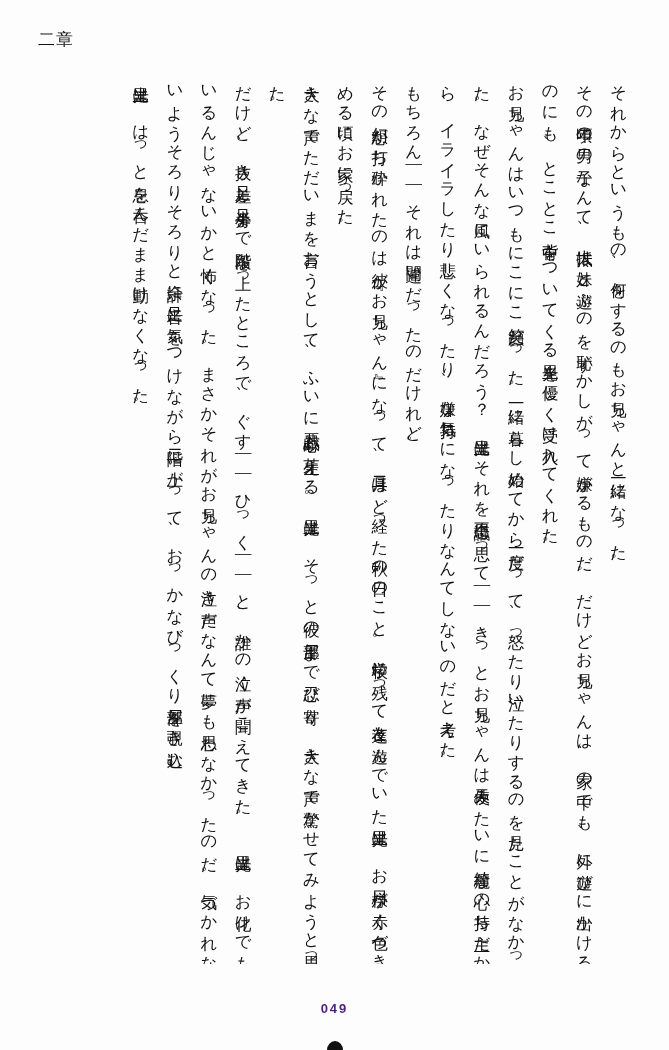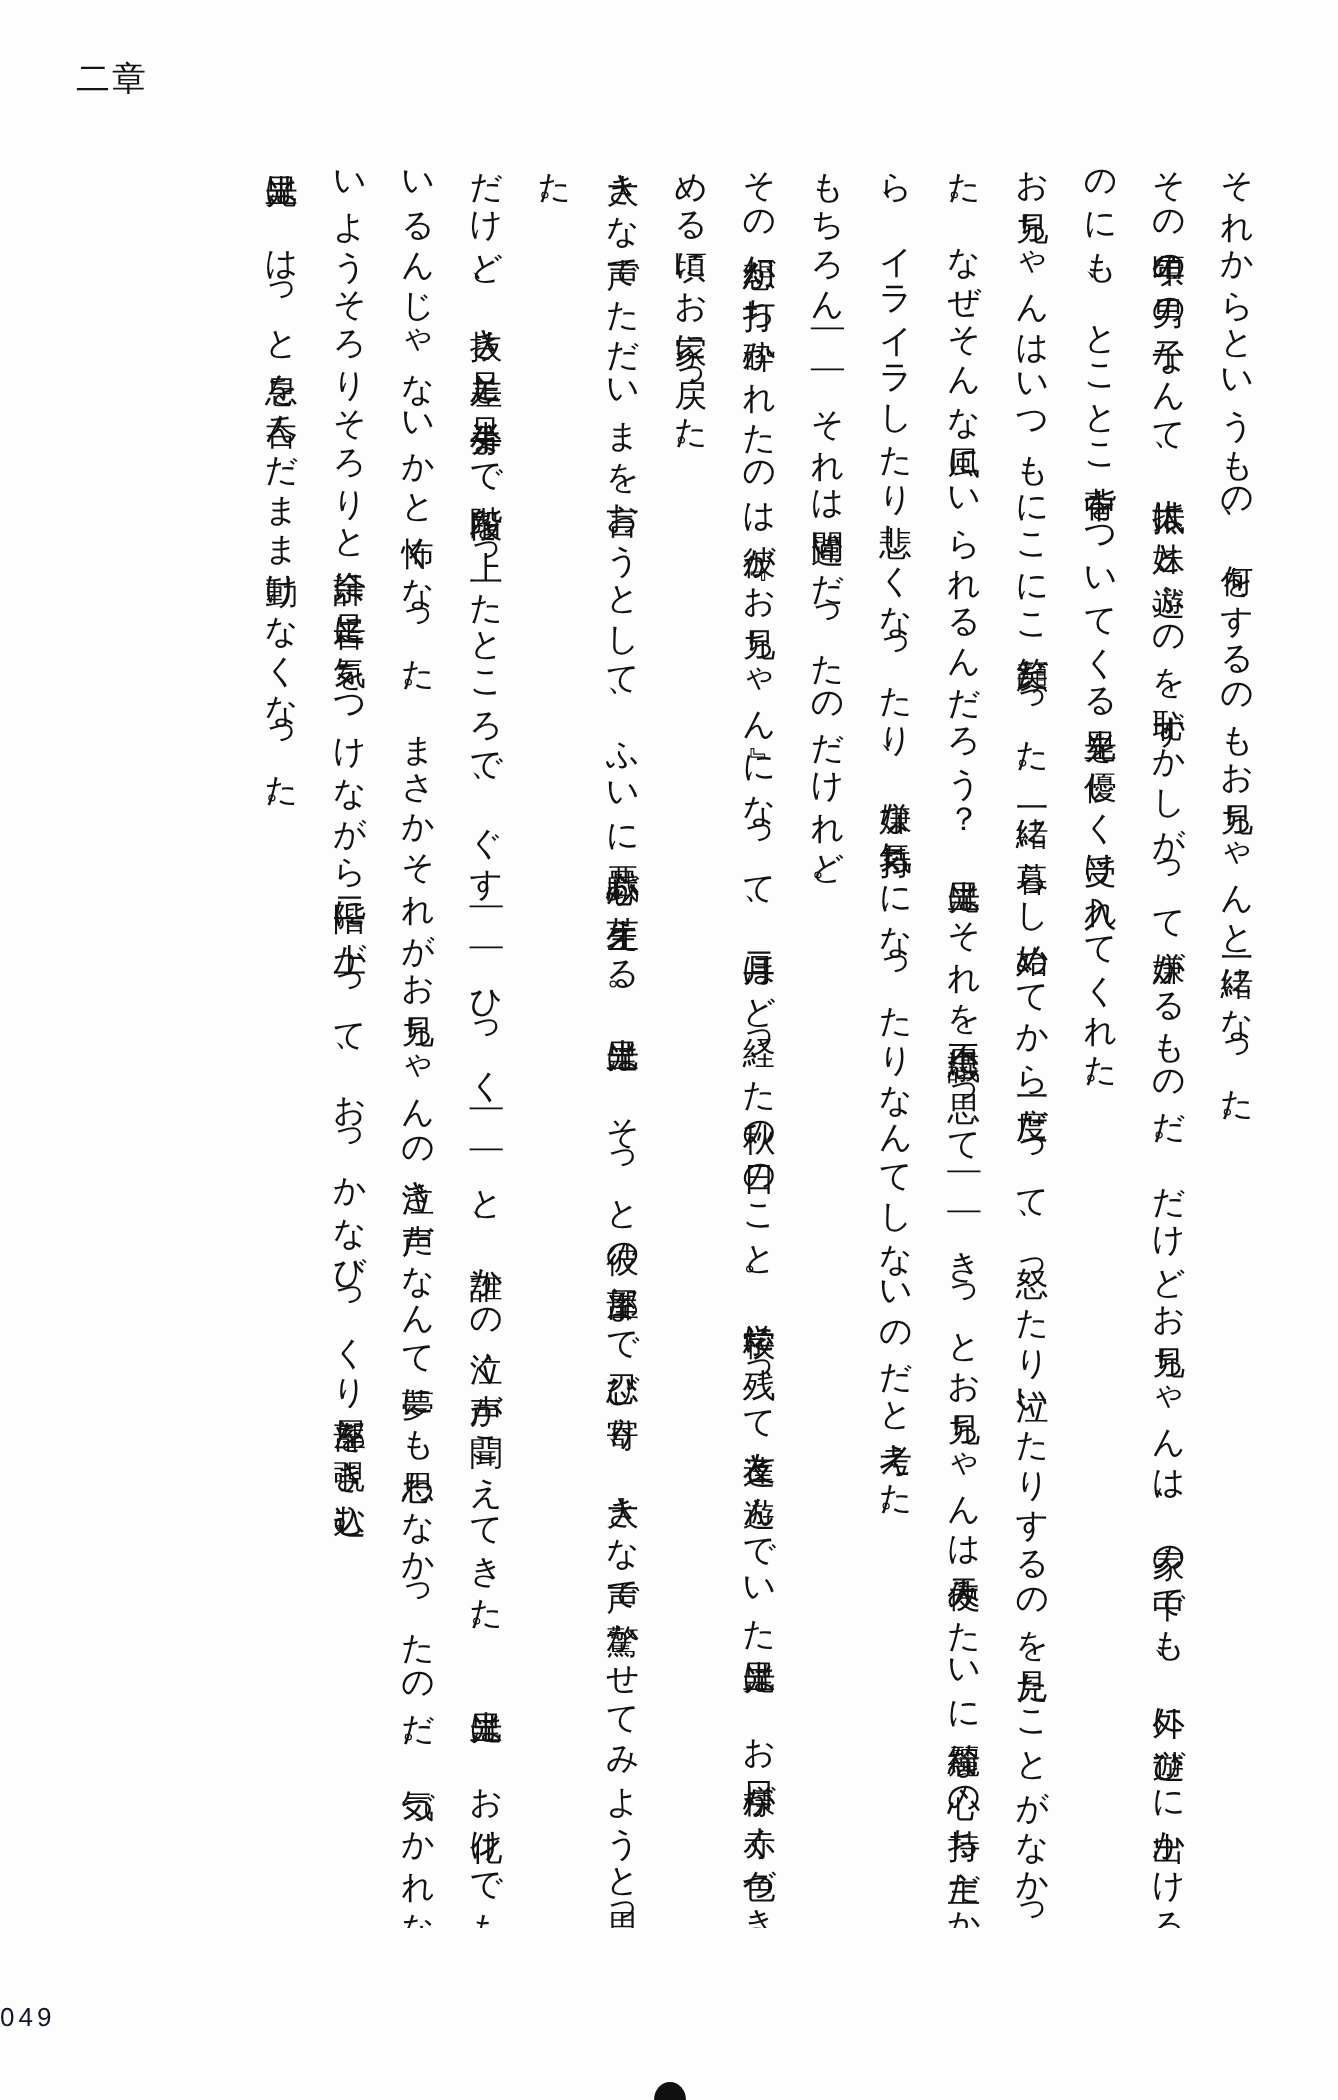--- a/index.html
+++ b/index.html
@@ -70,25 +70,26 @@
     white-space: pre-wrap;
     overflow: hidden;
   }
 
   
   .page-number {
     position: absolute;
     bottom: 34px;
     left: 0;
     width: 100%;
-    text-align: left;
+    text-align: center;
     font-family: "Liberation Sans", "DejaVu Sans", sans-serif;
     font-size: 13px;
     letter-spacing: 2px;
-    color: #0f172a;
+    color: #4c1d95;
+    font-weight: bold;
   }
   .spine-mark {
     position: absolute;
     bottom: 0px;
     left: 50%;
     transform: translateX(-50%);
     width: 16px;
     height: 9px;
     border-radius: 50% 50% 0 0 / 100% 100% 0 0;
     background: #111;

